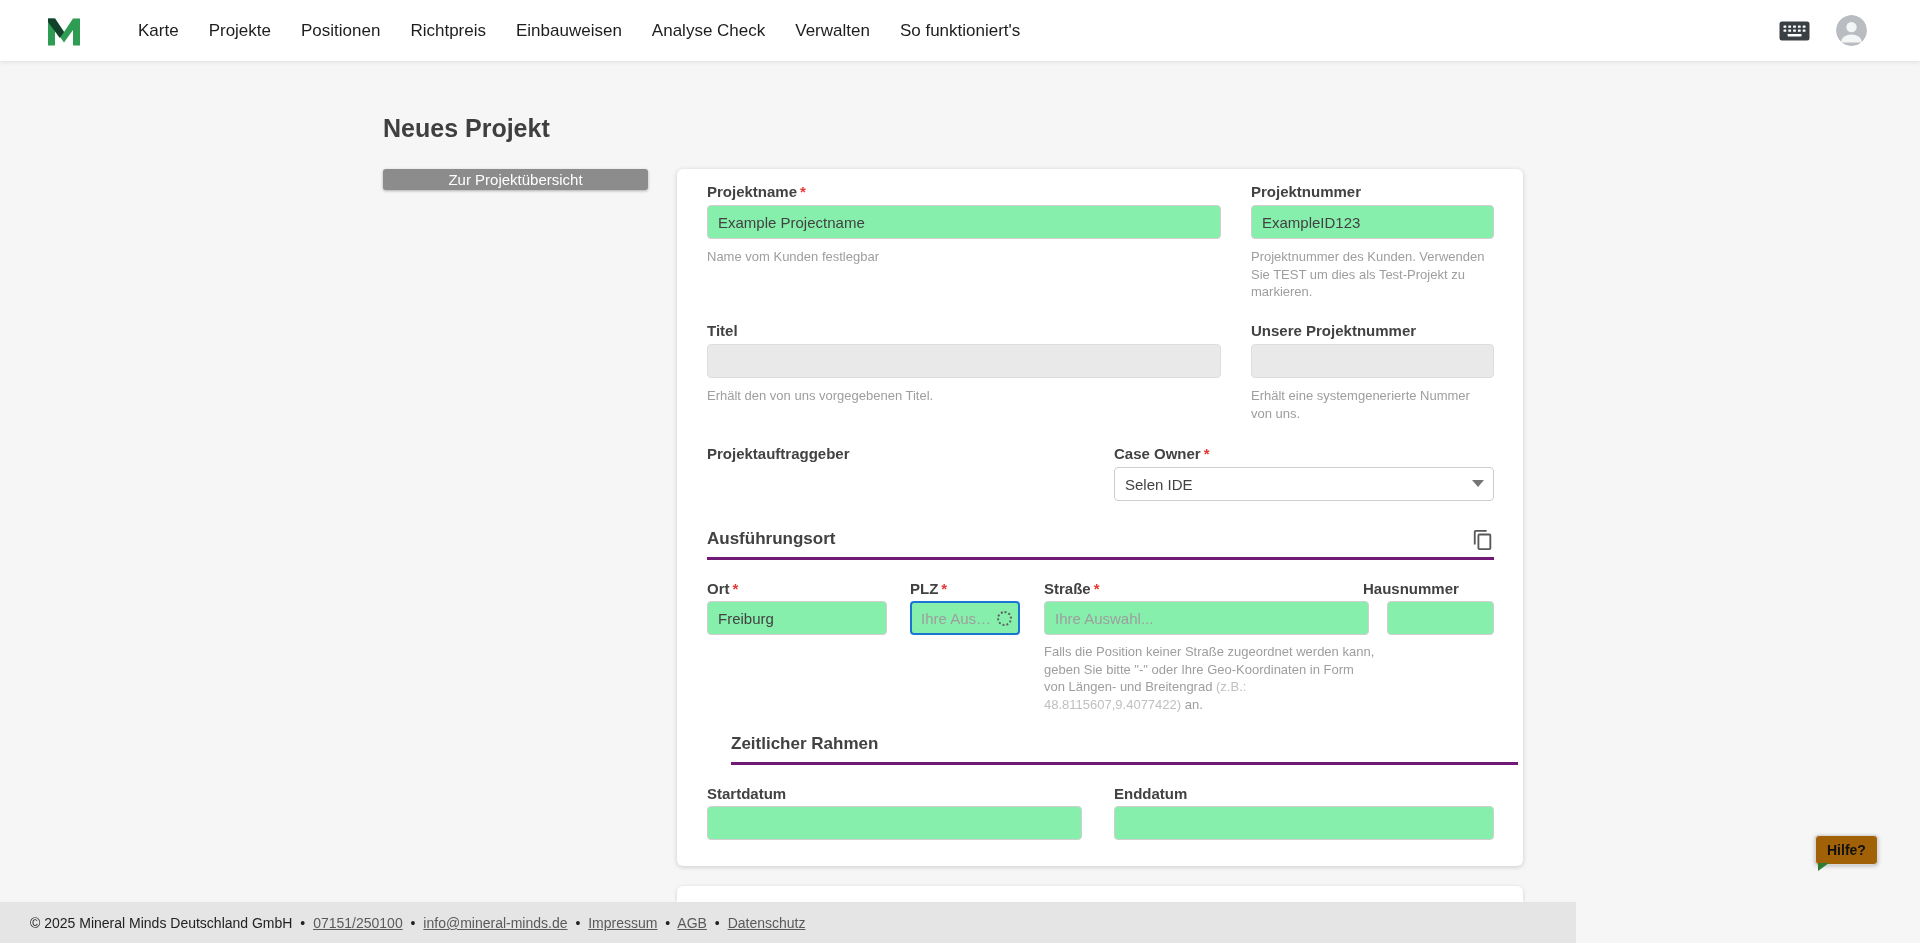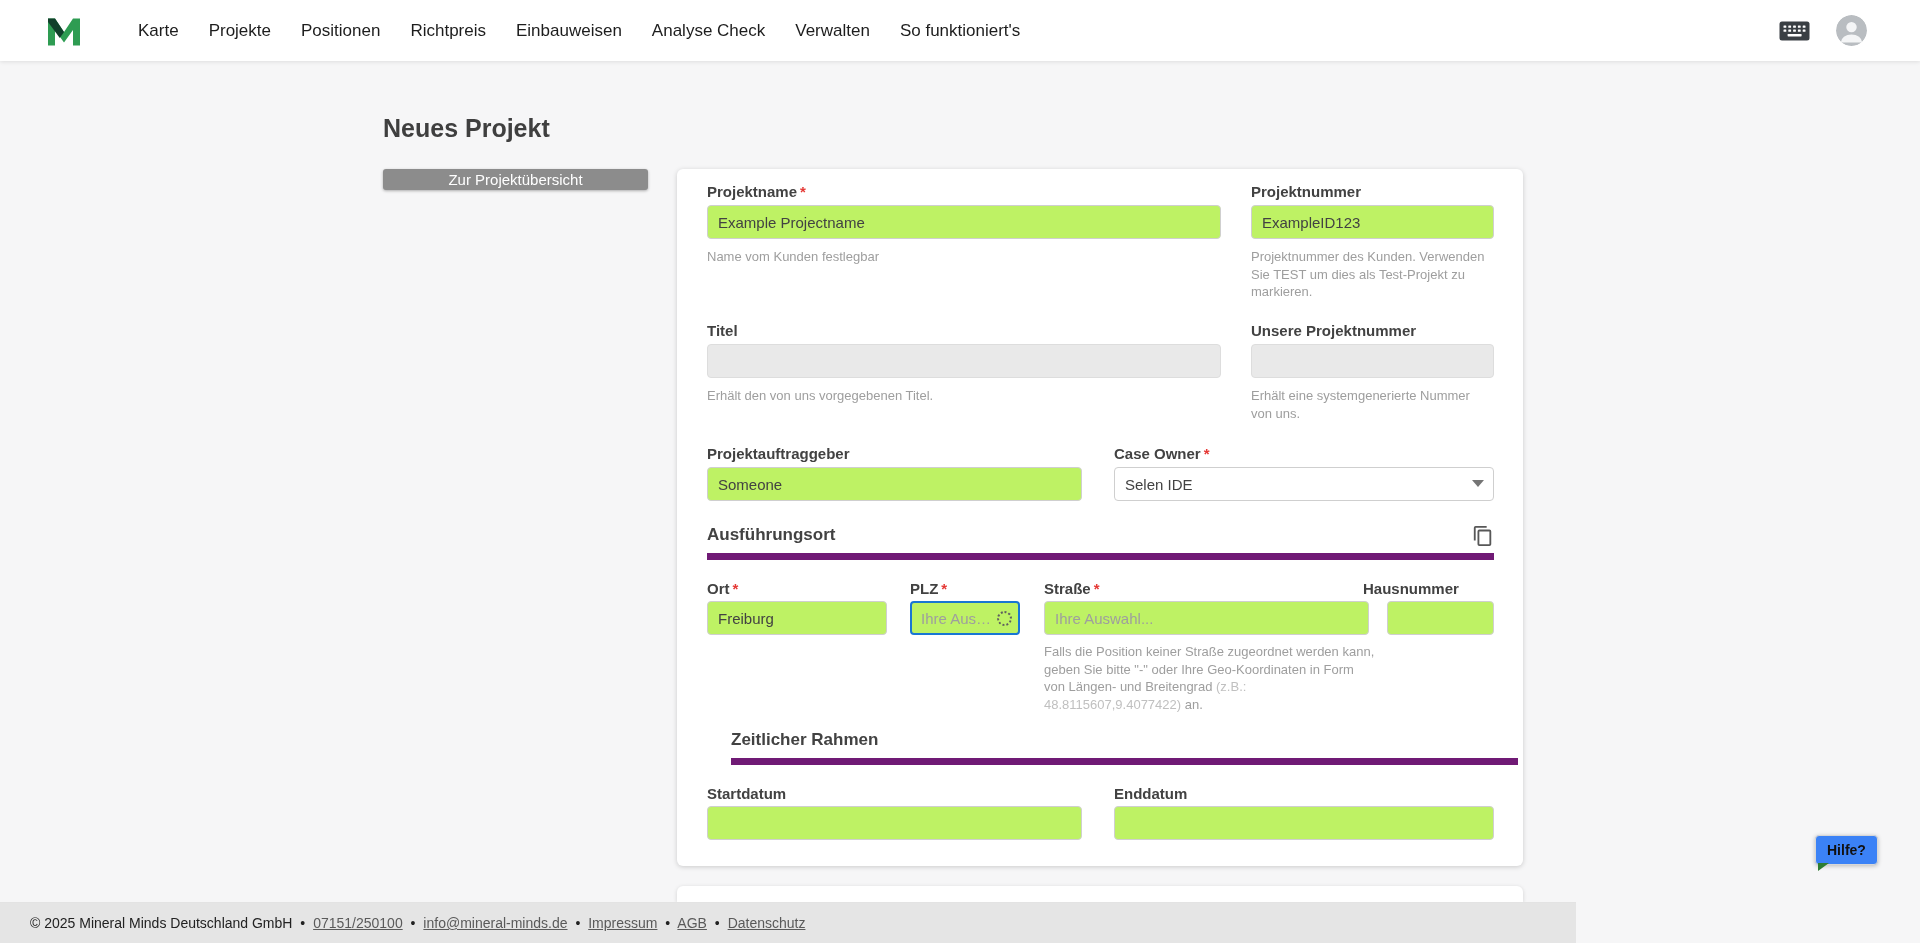--- a/index.html
+++ b/index.html
@@ -24,43 +24,43 @@
   .card { position:absolute; left:677px; top:169px; width:846px; height:697px; background:#fff;
           border-radius:6px; box-shadow:0 1px 5px rgba(0,0,0,.18);padding-left:22px; }
   .card-next { position:absolute; left:677px; top:886px; width:846px; height:16px; background:#fff;
                border-radius:6px 6px 0 0; box-shadow:0 1px 4px rgba(0,0,0,.15); }
 
   .flabel { position:absolute; font-size:15px; font-weight:700; color:#424242; white-space:nowrap; }
   .req { color:#e53935; margin-left:3px; }
   .fhelp { position:absolute; font-size:13px; color:#9e9e9e; line-height:1.35; }
   .fhelp .muted { color:#c0c0c0; }
 
-  .tinput { position:absolute; height:34px; border:1px solid #cfcfcf; border-radius:4px; background:#bef264;
+  .tinput { position:absolute; height:34px; border:1px solid #cfcfcf; border-radius:4px; background:#86efac;
             padding:0 10px; font-family:"Liberation Sans",sans-serif; font-size:15px; color:#424242;
             text-overflow:ellipsis; }
   .tinput::placeholder { color:#9e9e9e; }
   .tinput:disabled { background:#e9e9e9; border-color:#ddd; }
   .tinput.focused { border:2px solid #1976d2; padding:0 26px 0 9px; outline:none; }
 
   .plz-wrap { position:absolute; }
   .plz-wrap .tinput { position:absolute; left:0; top:0; width:100%; }
   .spinner { position:absolute; right:8px; top:10px; width:15px; height:15px; border:2px dotted #5f5f5f;
              border-radius:50%; animation:spin 1.2s linear infinite; }
   @keyframes spin { to { transform:rotate(360deg); } }
 
   .select { position:absolute; height:34px; border:1px solid #cfcfcf; border-radius:4px; background:#fff;
             display:flex; align-items:center; padding:0 30px 0 10px; font-size:15px; color:#424242; cursor:pointer; }
   .caret { position:absolute; right:9px; top:12px; width:0; height:0;
            border-left:6px solid transparent; border-right:6px solid transparent; border-top:7px solid #757575; }
 
-  .sechead { position:absolute; border-bottom:7px solid #701a75; display:flex; align-items:flex-end;
+  .sechead { position:absolute; border-bottom:3px solid #701a75; display:flex; align-items:flex-end;
              padding-bottom:8px; font-size:17px; font-weight:700; color:#424242; }
   .copy-icon { position:absolute; right:0; bottom:6px; width:22px; height:22px; cursor:pointer; }
 
-  .help-btn { position:absolute; left:1815px; top:835px; background:#3b82f6; border:1px solid #d7d7d7;
+  .help-btn { position:absolute; left:1815px; top:835px; background:#a16207; border:1px solid #d7d7d7;
               border-radius:4px; padding:6px 11px; font-size:14px; font-weight:700; color:#111;
               box-shadow:0 1px 4px rgba(0,0,0,.25); cursor:pointer; z-index:30; }
   .help-btn::after { content:""; position:absolute; left:2px; bottom:-7px;
                      border-top:8px solid #2e7d32; border-right:11px solid transparent; }
 
   
   .footer { position:absolute; left:0; top:902px; width:1576px; height:41px; background:#e5e5e5;
             border-top:1px solid #e3e3e3; display:flex; align-items:center; justify-content:space-between;
             padding:0 26px 0 30px; font-size:14px; color:#222; z-index:20; }
   .footer .left span { margin-right:4px; }
@@ -142,21 +142,20 @@
   <input class="tinput" style="left: 574px; top: 175px; width: 243px;" disabled="">
   <div class="fhelp" style="left:574px; top:218px; width:243px;">Erhält eine systemgenerierte Nummer von uns.</div>
   <div class="fhelp" style="left:30px; top:218px; width:514px;">Erhält den von uns vorgegebenen Titel.</div>
 
   <label class="flabel" style="left:30px; top:276px;">
     <span>Projektauftraggeber</span>
   </label>
   <label class="flabel" style="left:437px; top:276px;">
     <span>Case Owner</span><span class="req">*</span>
   </label>
-  <input class="tinput" style="left: 30px; top: 298px; width: 375px;" value="Someone">
   <div class="select" style="left:437px; top:298px; width:380px;">
     <span>Selen IDE</span>
     <span class="caret"></span>
   </div>
 
   <div class="sechead" style="left:30px; top:352px; width:787px; height:39px;">
     <span>Ausführungsort</span>
     <span class="copy-icon">
       <svg width="22" height="22" viewBox="0 0 24 24">
           <path fill="#575757" d="M16 1H4a2 2 0 0 0-2 2v14h2V3h12V1zm3 4H8a2 2 0 0 0-2 2v14a2 2 0 0 0 2 2h11a2 2 0 0 0 2-2V7a2 2 0 0 0-2-2zm0 16H8V7h11v14z"></path>

